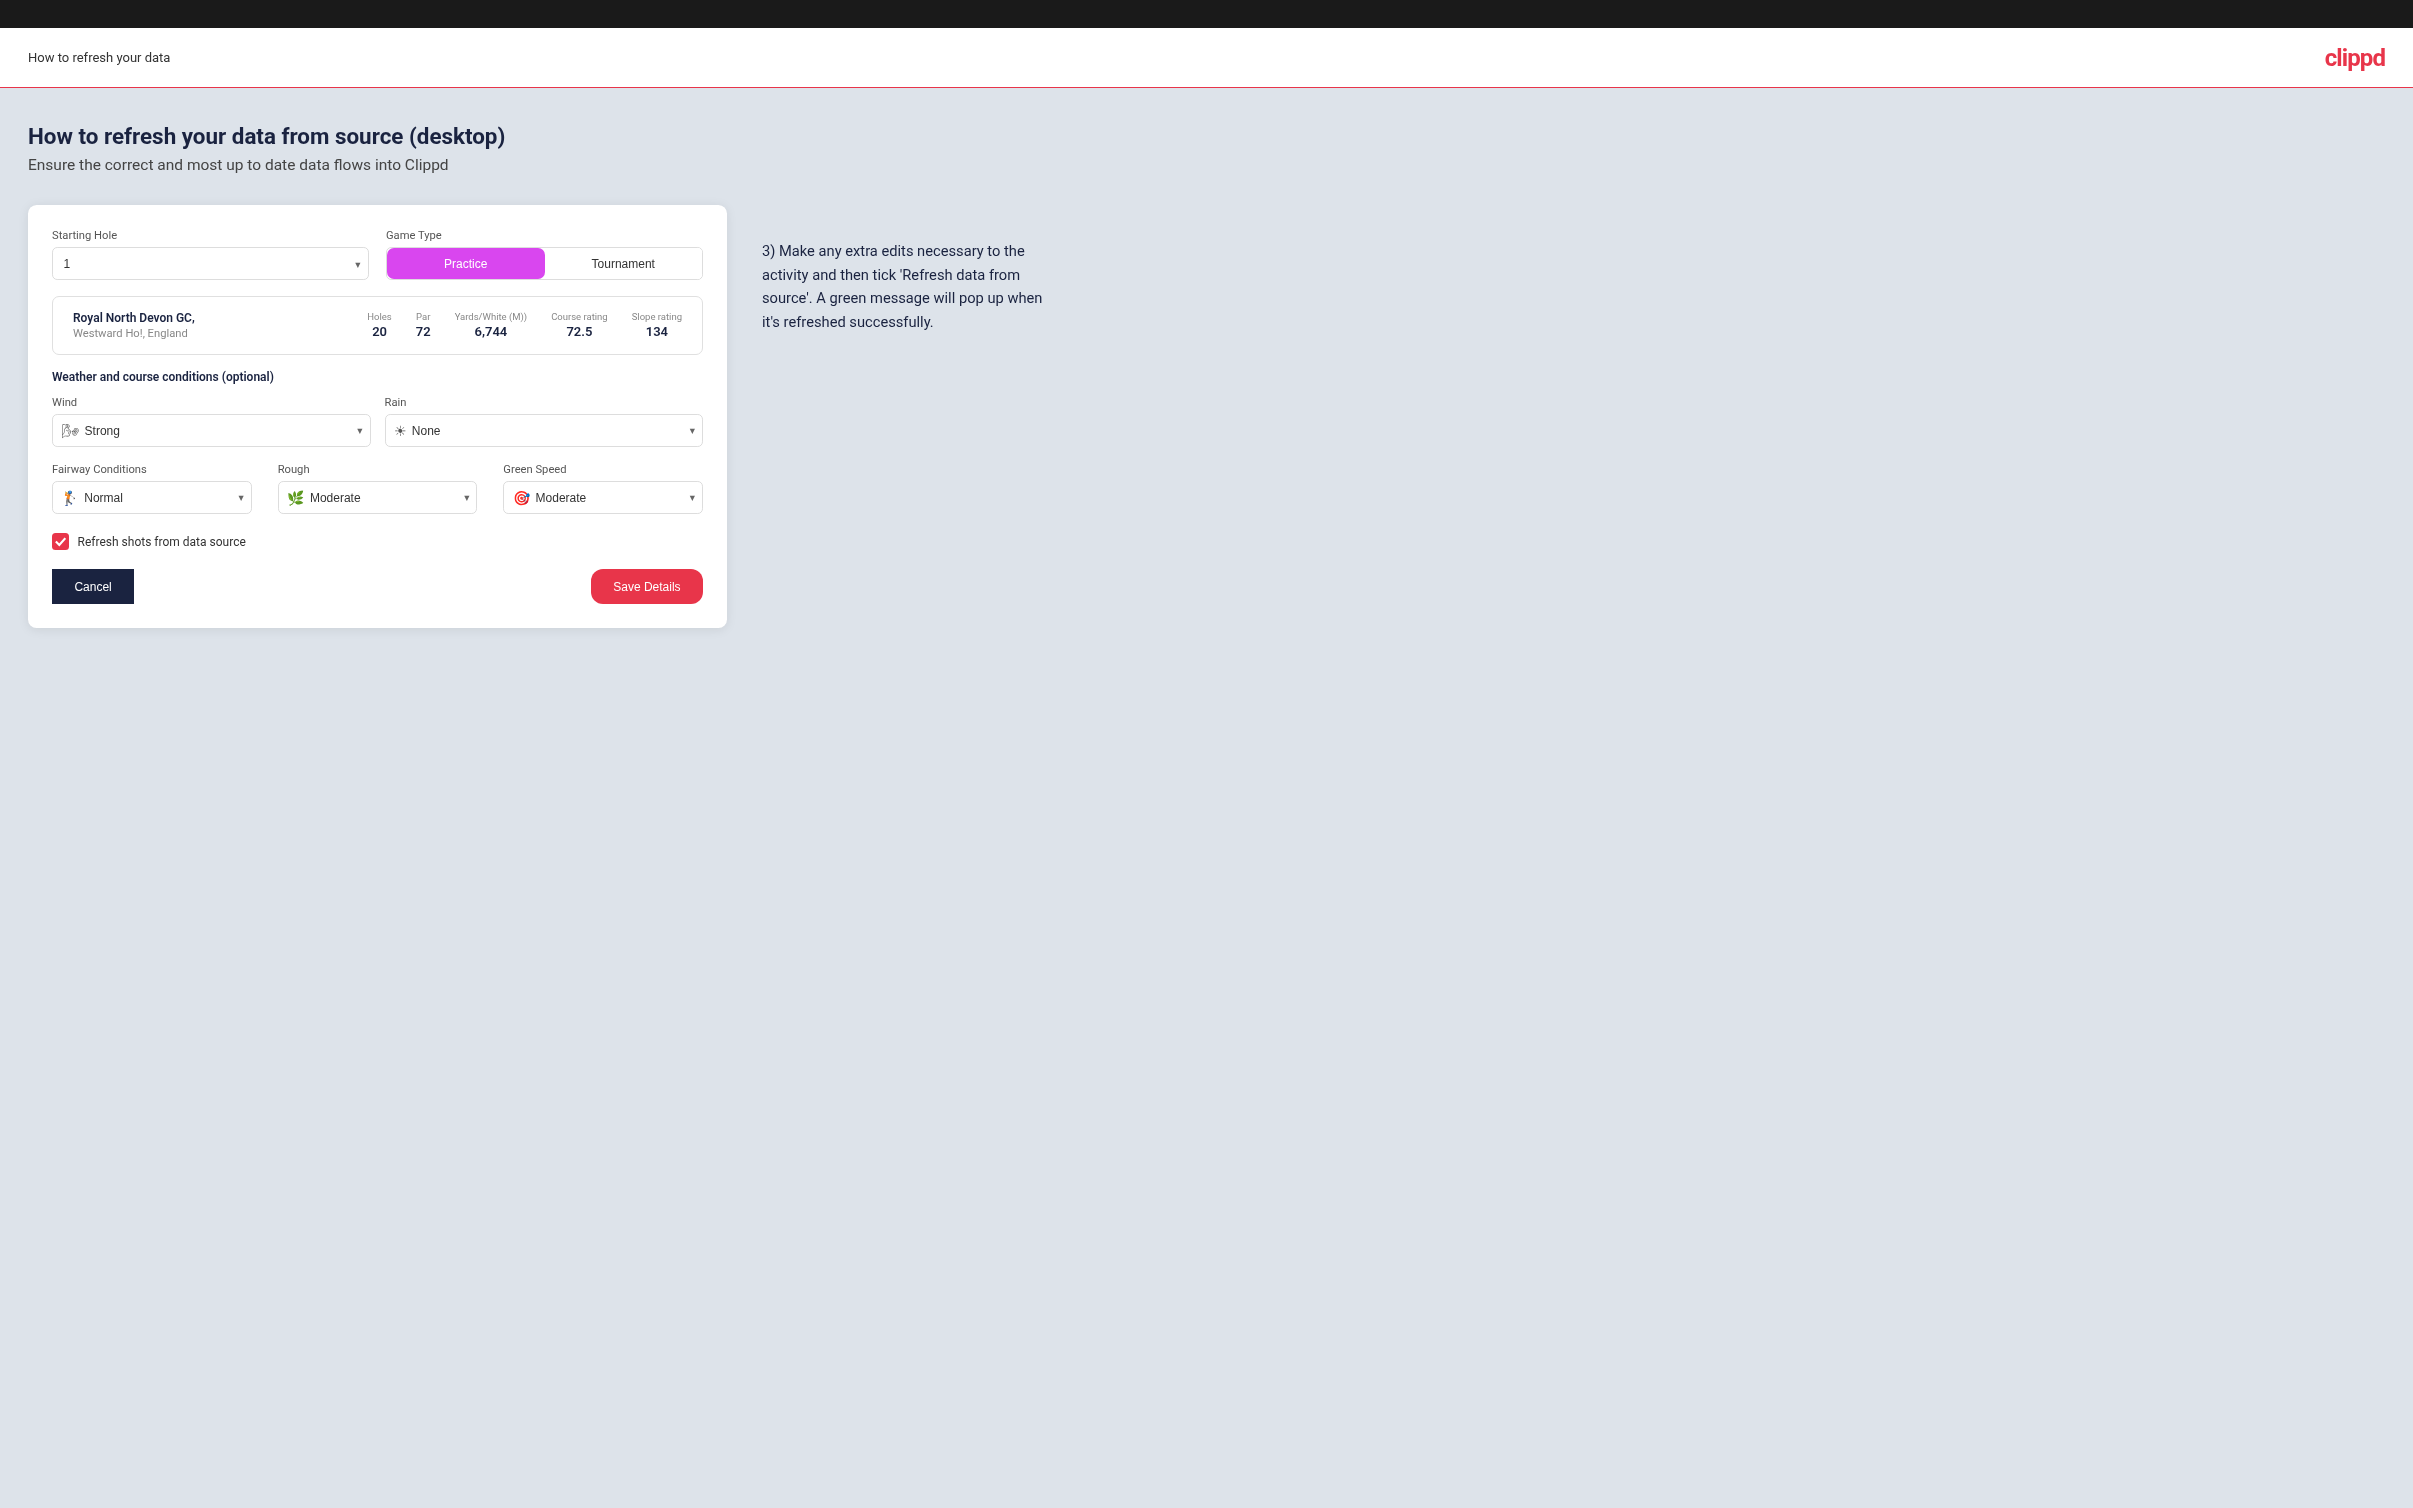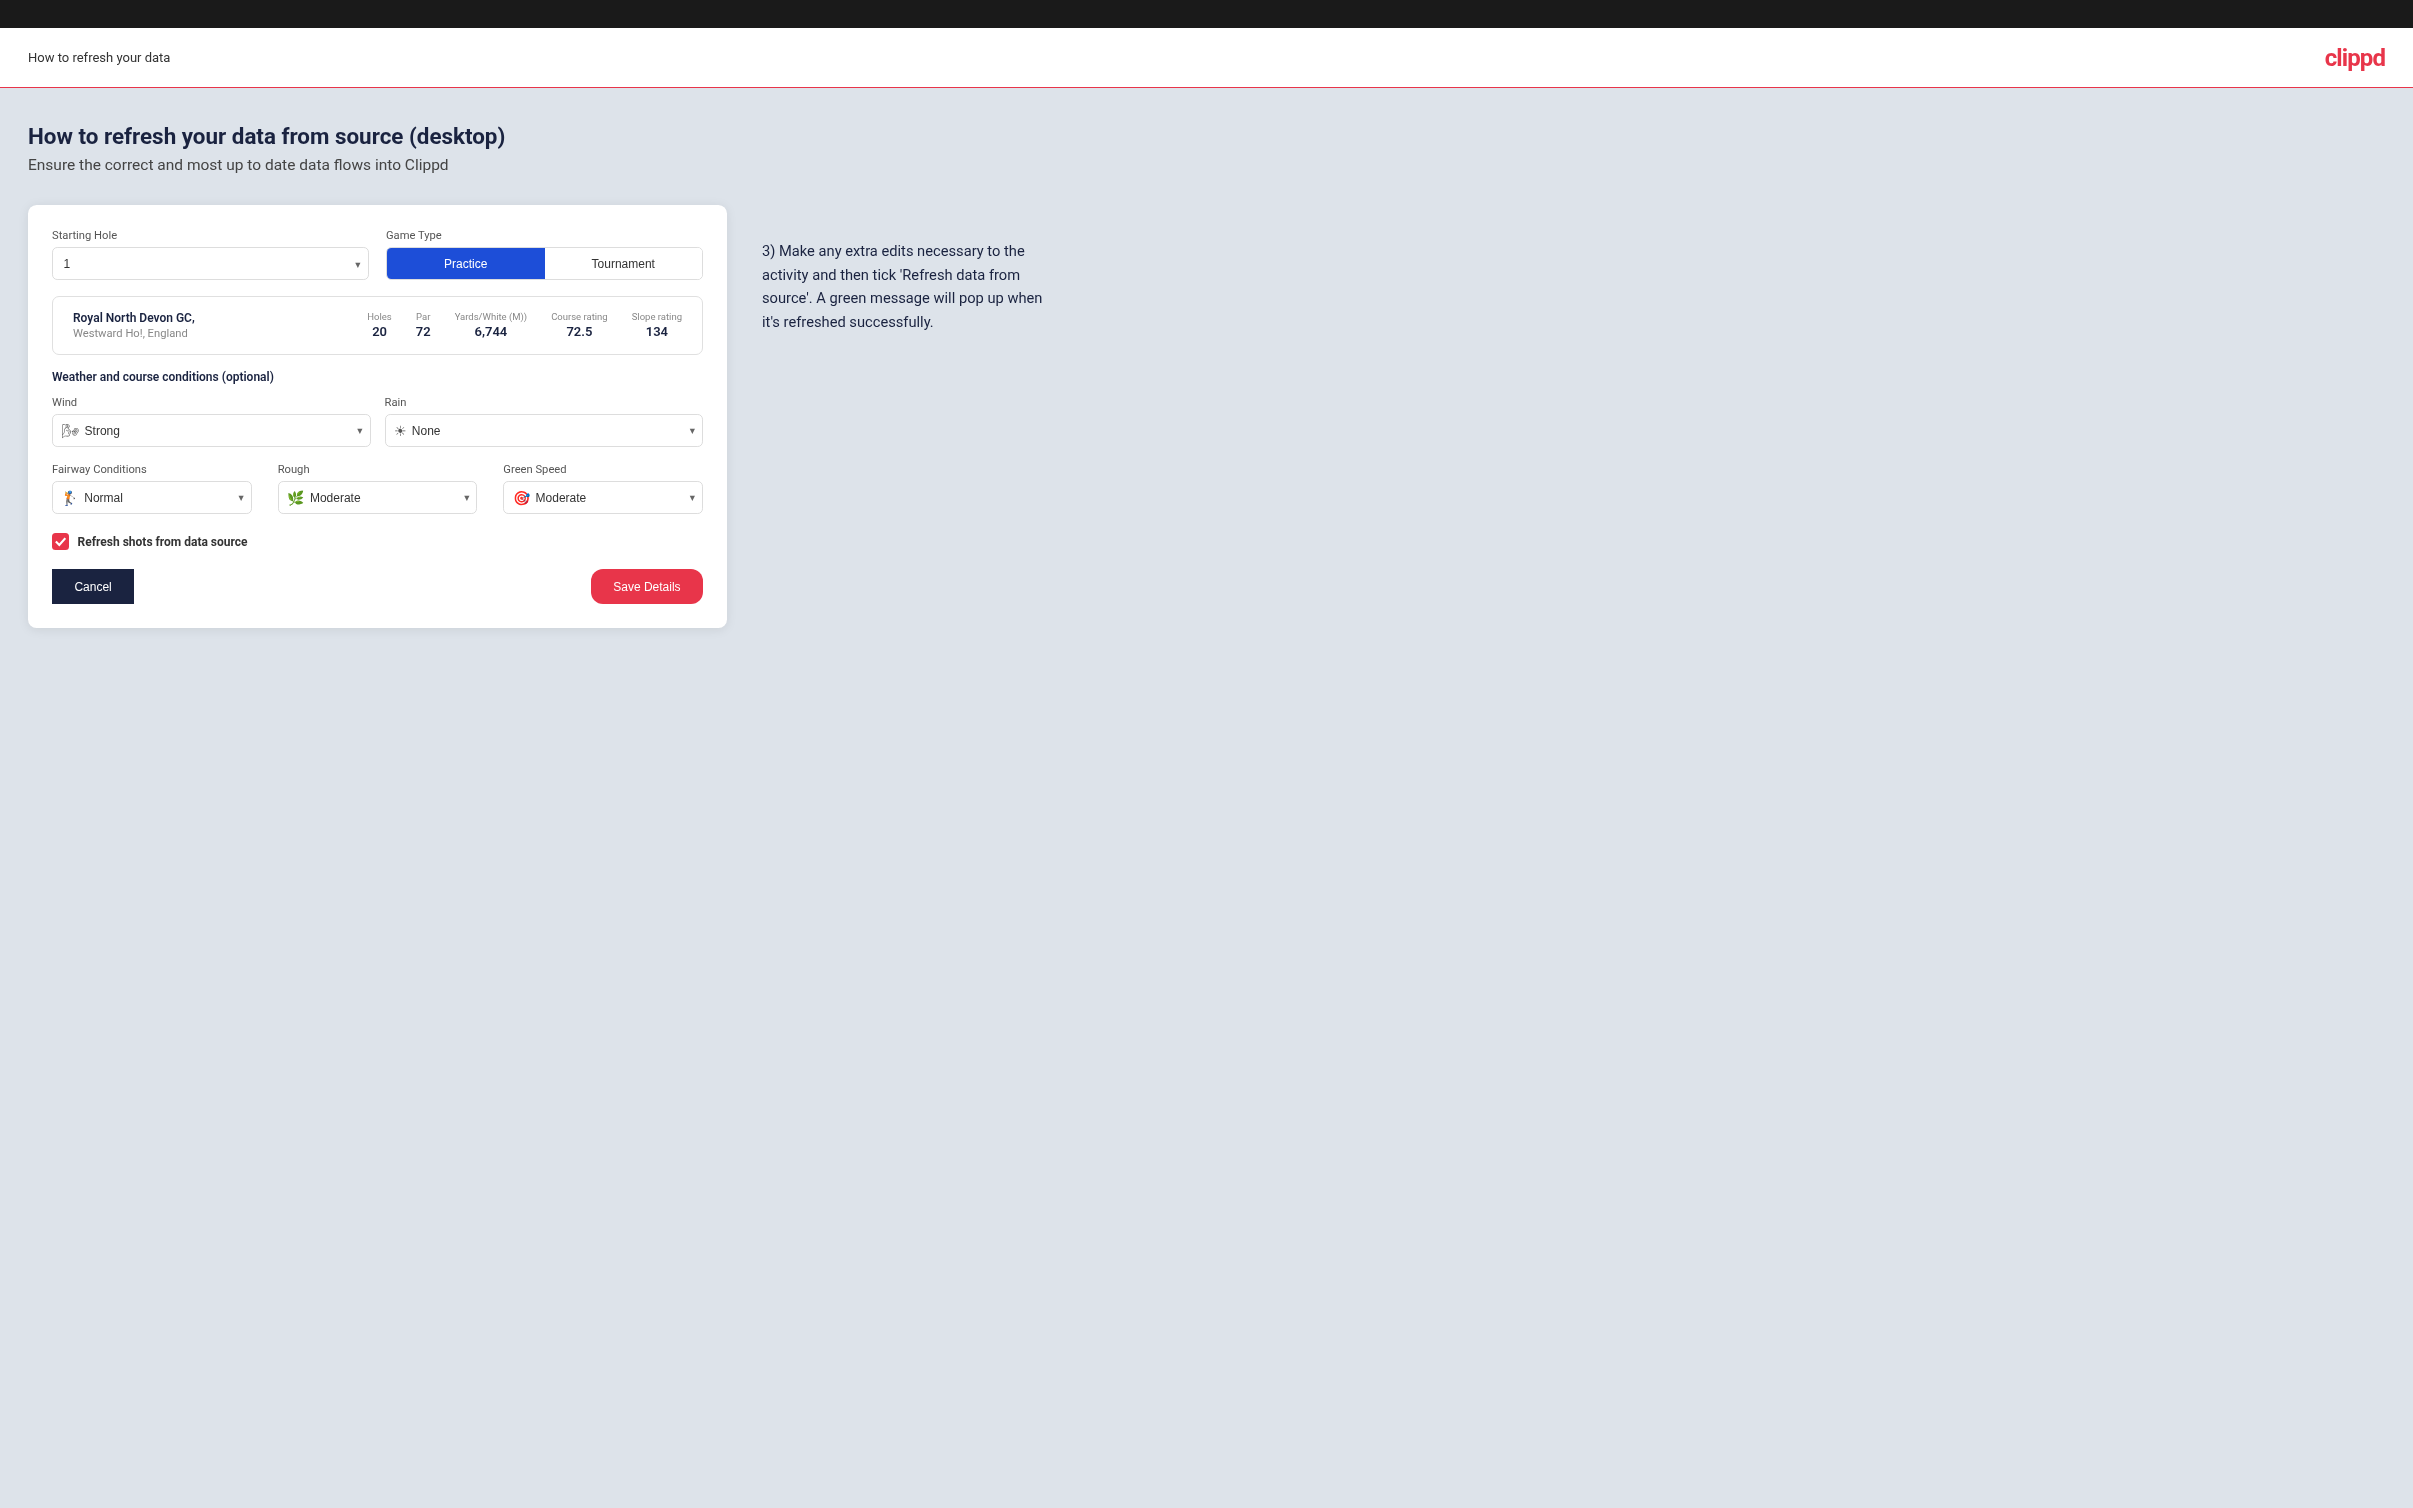--- a/index.html
+++ b/index.html
@@ -92,22 +92,23 @@
       flex: 1;
       padding: 8.6px 0;
       font-size: 12px;
       font-weight: 500;
       border: none;
       cursor: pointer;
       background: #fff;
       color: #333;
     }
     .game-type-btn.active {
-      background: #1d4ed8;
+      background: #d946ef;
       color: #fff;
+      border-radius: 7px;
     }
     .course-card {
       border: 0.9px solid #e0e0e0;
       border-radius: 7px;
       padding: 14px 20px;
       margin-bottom: 15.5px;
       display: flex;
       align-items: center;
       justify-content: space-between;
     }
@@ -186,21 +187,20 @@
       right: 7px;
       pointer-events: none;
       color: #666;
       font-size: 10.4px;
     }
     .checkbox-row {
       display: flex;
       align-items: center;
       gap: 8.6px;
       margin-bottom: 19px;
-      font-weight: bold;
     }
     .checkbox-custom {
       width: 17px;
       height: 17px;
       background: #e8354a;
       border-radius: 3.5px;
       display: flex;
       align-items: center;
       justify-content: center;
       cursor: pointer;

